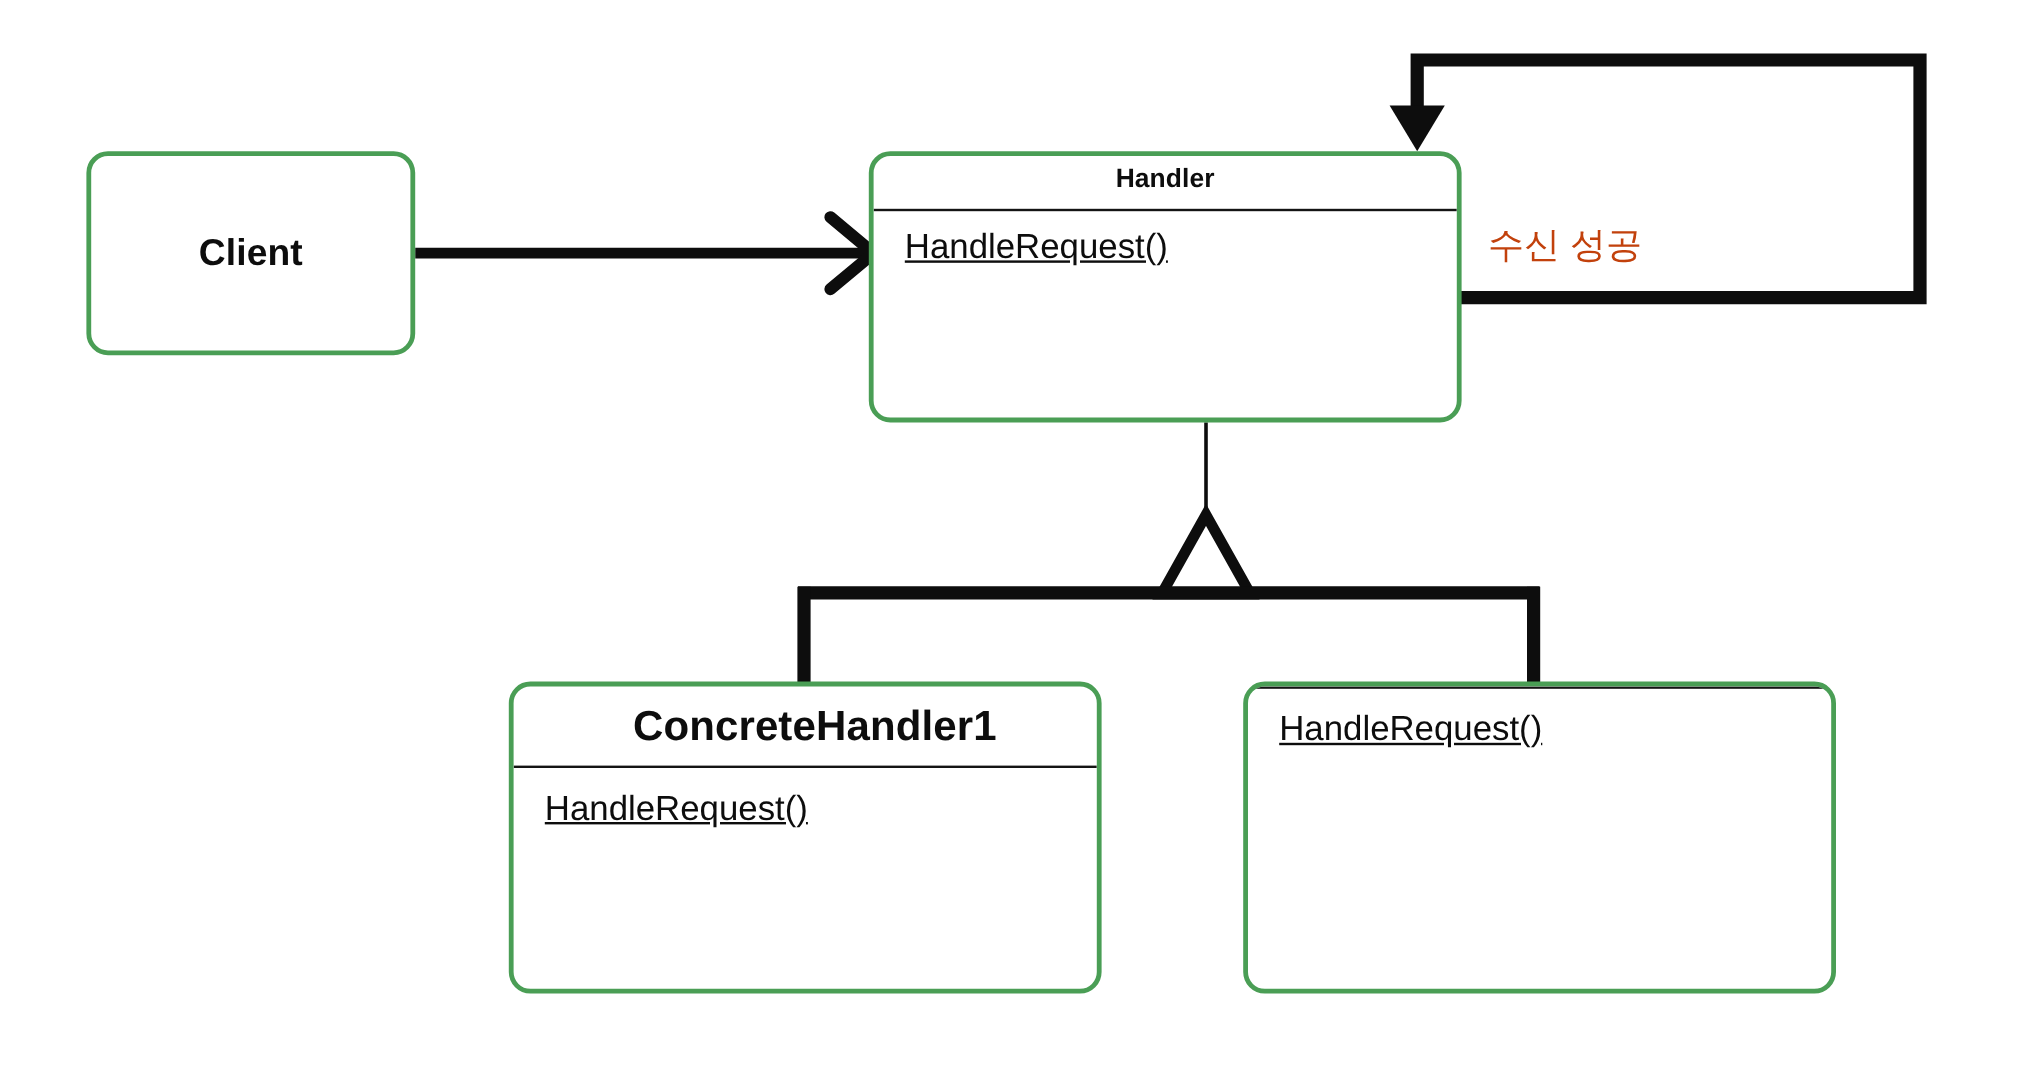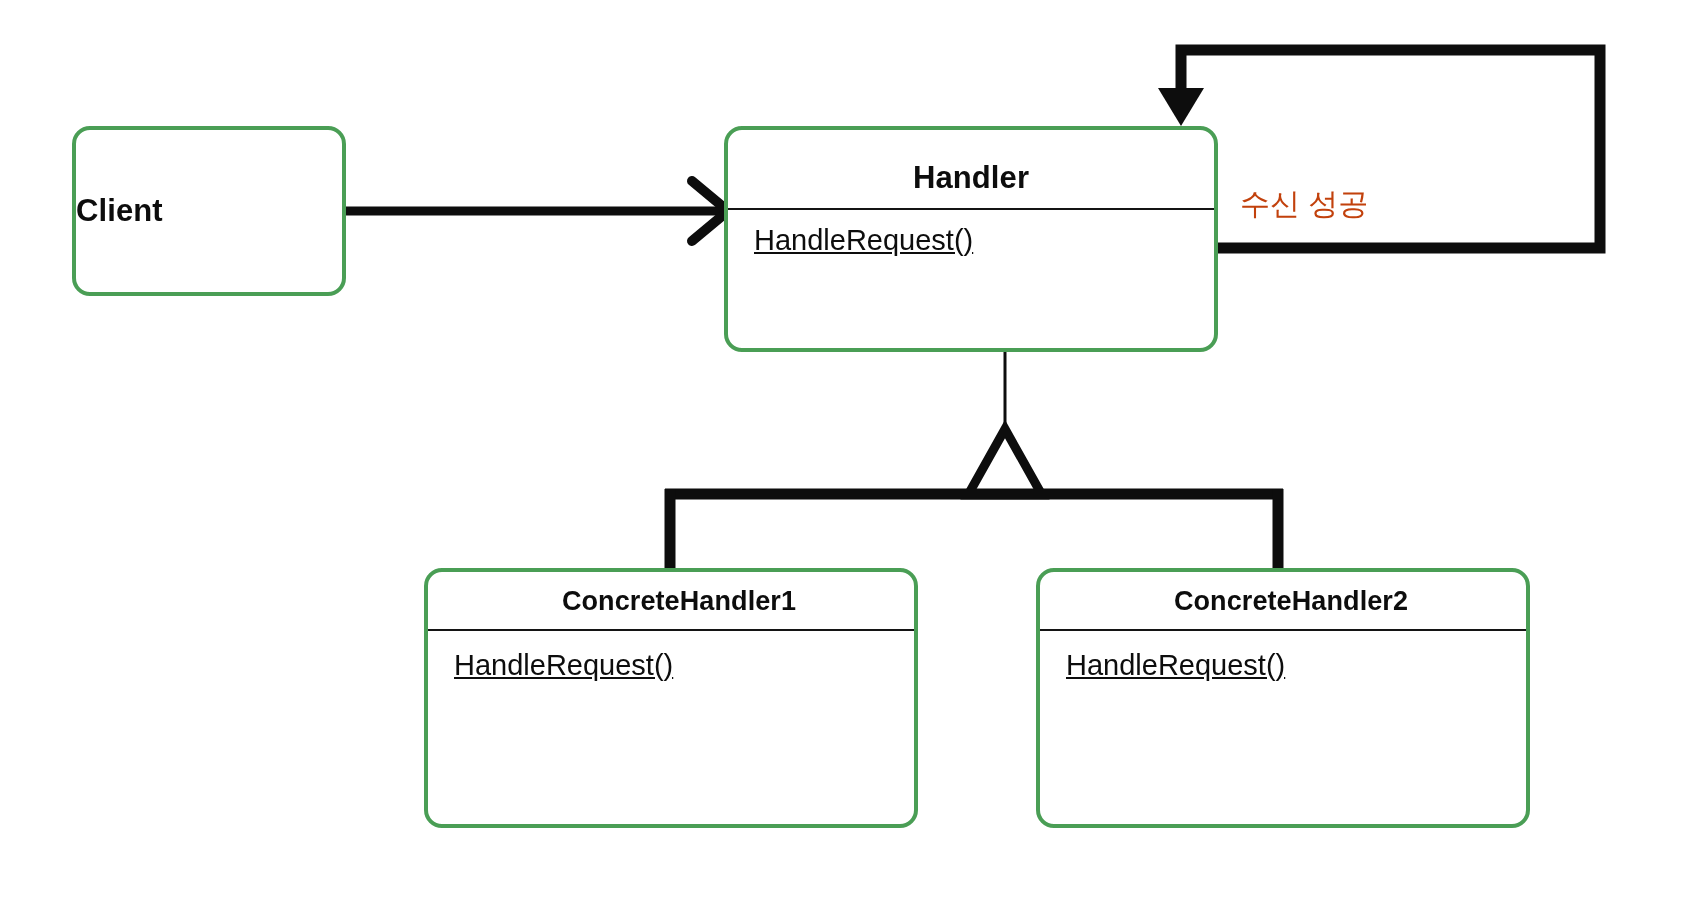--- a/index.html
+++ b/index.html
@@ -56,51 +56,52 @@
   }
 
   
   #class-client {
     left: 72px;
     top: 126px;
     width: 274px;
     height: 170px;
     display: flex;
     align-items: center;
+    justify-content: center;
   }
   #class-client .class-name {
     font-size: 31px;
   }
 
   
   #class-handler {
     left: 724px;
     top: 126px;
     width: 494px;
     height: 226px;
   }
   #class-handler .class-name {
-    font-size: 31px;
-    padding: 30px 0 12px 0;
+    font-size: 22px;
+    padding: 6px 0 12px 0;
   }
   #class-handler .class-ops {
     font-size: 29px;
     padding: 14px 0 0 26px;
   }
 
   
   .concrete {
     width: 494px;
     top: 568px;
     height: 260px;
   }
   #class-concrete-handler-1 { left: 424px; }
   #class-concrete-handler-2 { left: 1036px; }
   .concrete .class-name {
-    font-size: 27px;
+    font-size: 35px;
     padding: 14px 0 12px 16px;
   }
   .concrete .class-ops {
     font-size: 29px;
     padding: 18px 0 0 26px;
   }
 
   
   #loop-label {
     position: absolute;
@@ -153,20 +154,19 @@
     <div class="class-ops">HandleRequest()</div>
   </div>
 
   <div class="uml-class concrete" id="class-concrete-handler-1">
     <div class="class-name">ConcreteHandler1</div>
     <div class="compartment-rule"></div>
     <div class="class-ops">HandleRequest()</div>
   </div>
 
   <div class="uml-class concrete" id="class-concrete-handler-2">
-    <div class="class-name">ConcreteHandler2</div>
     <div class="compartment-rule"></div>
     <div class="class-ops">HandleRequest()</div>
   </div>
 
   <div id="loop-label">수신 성공</div>
 
 </div>
 
 </body></html>

